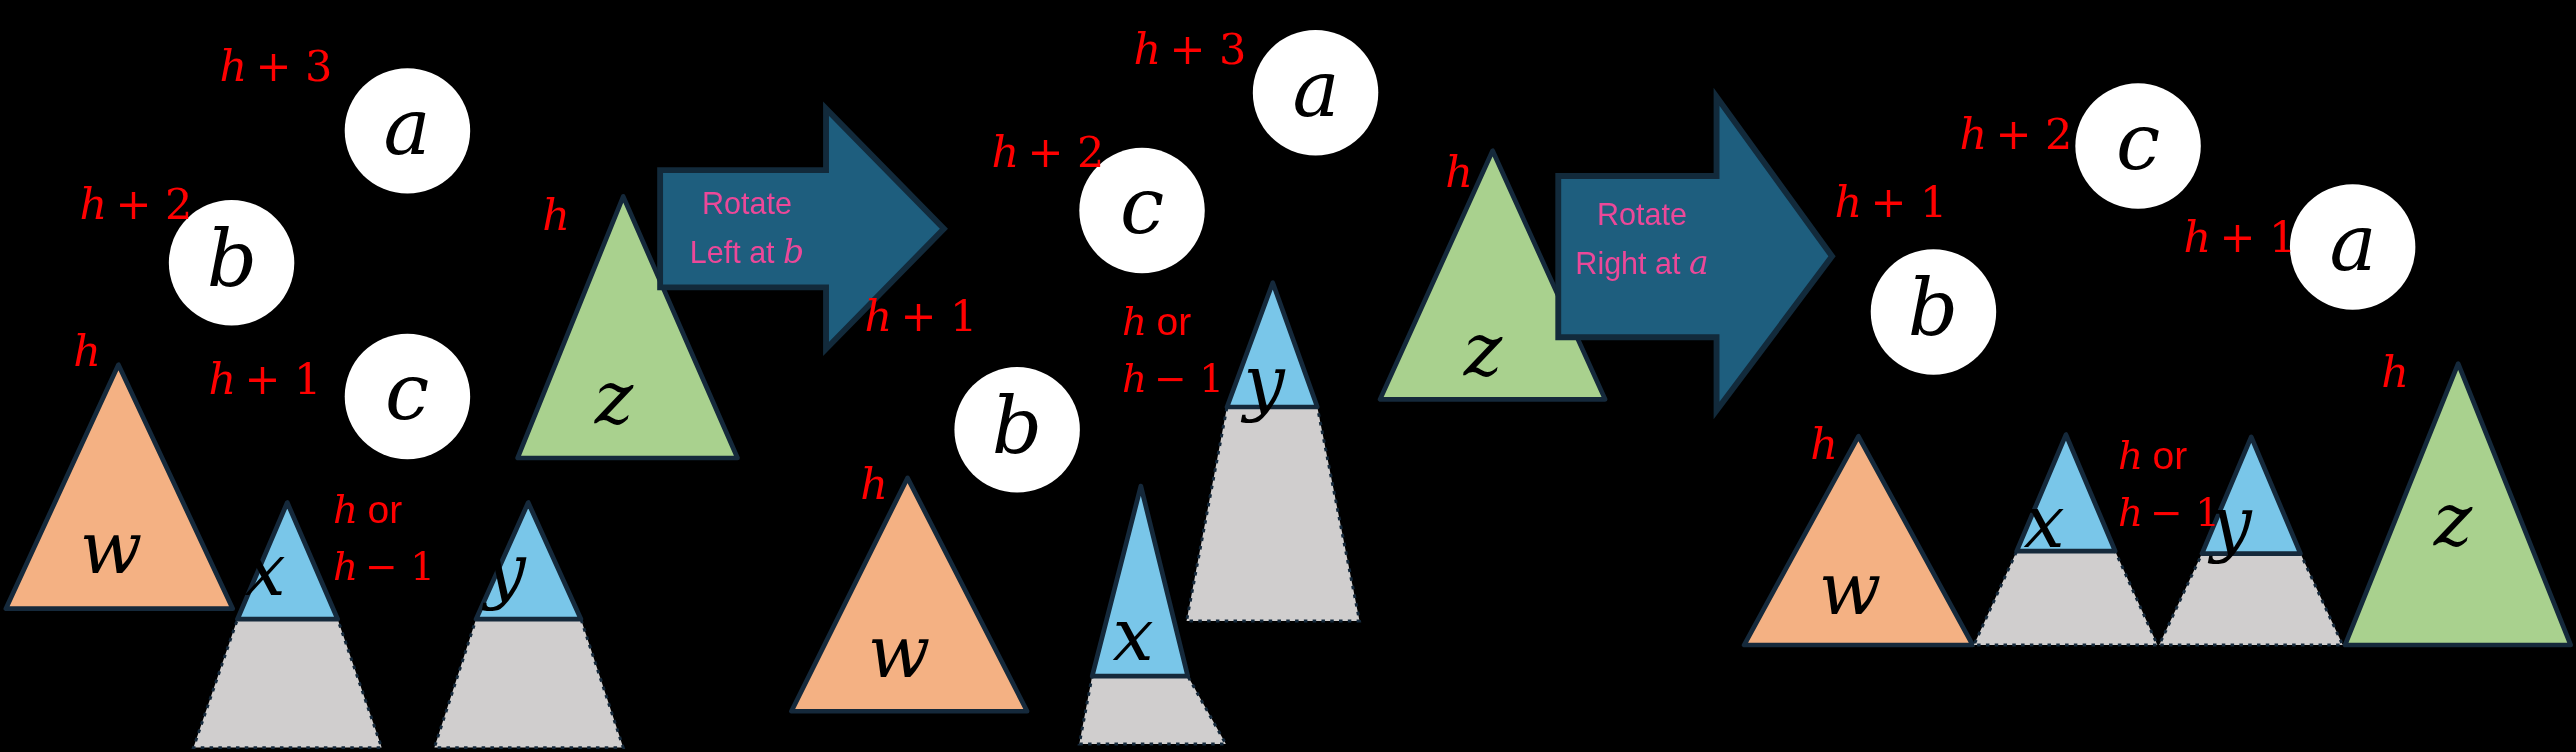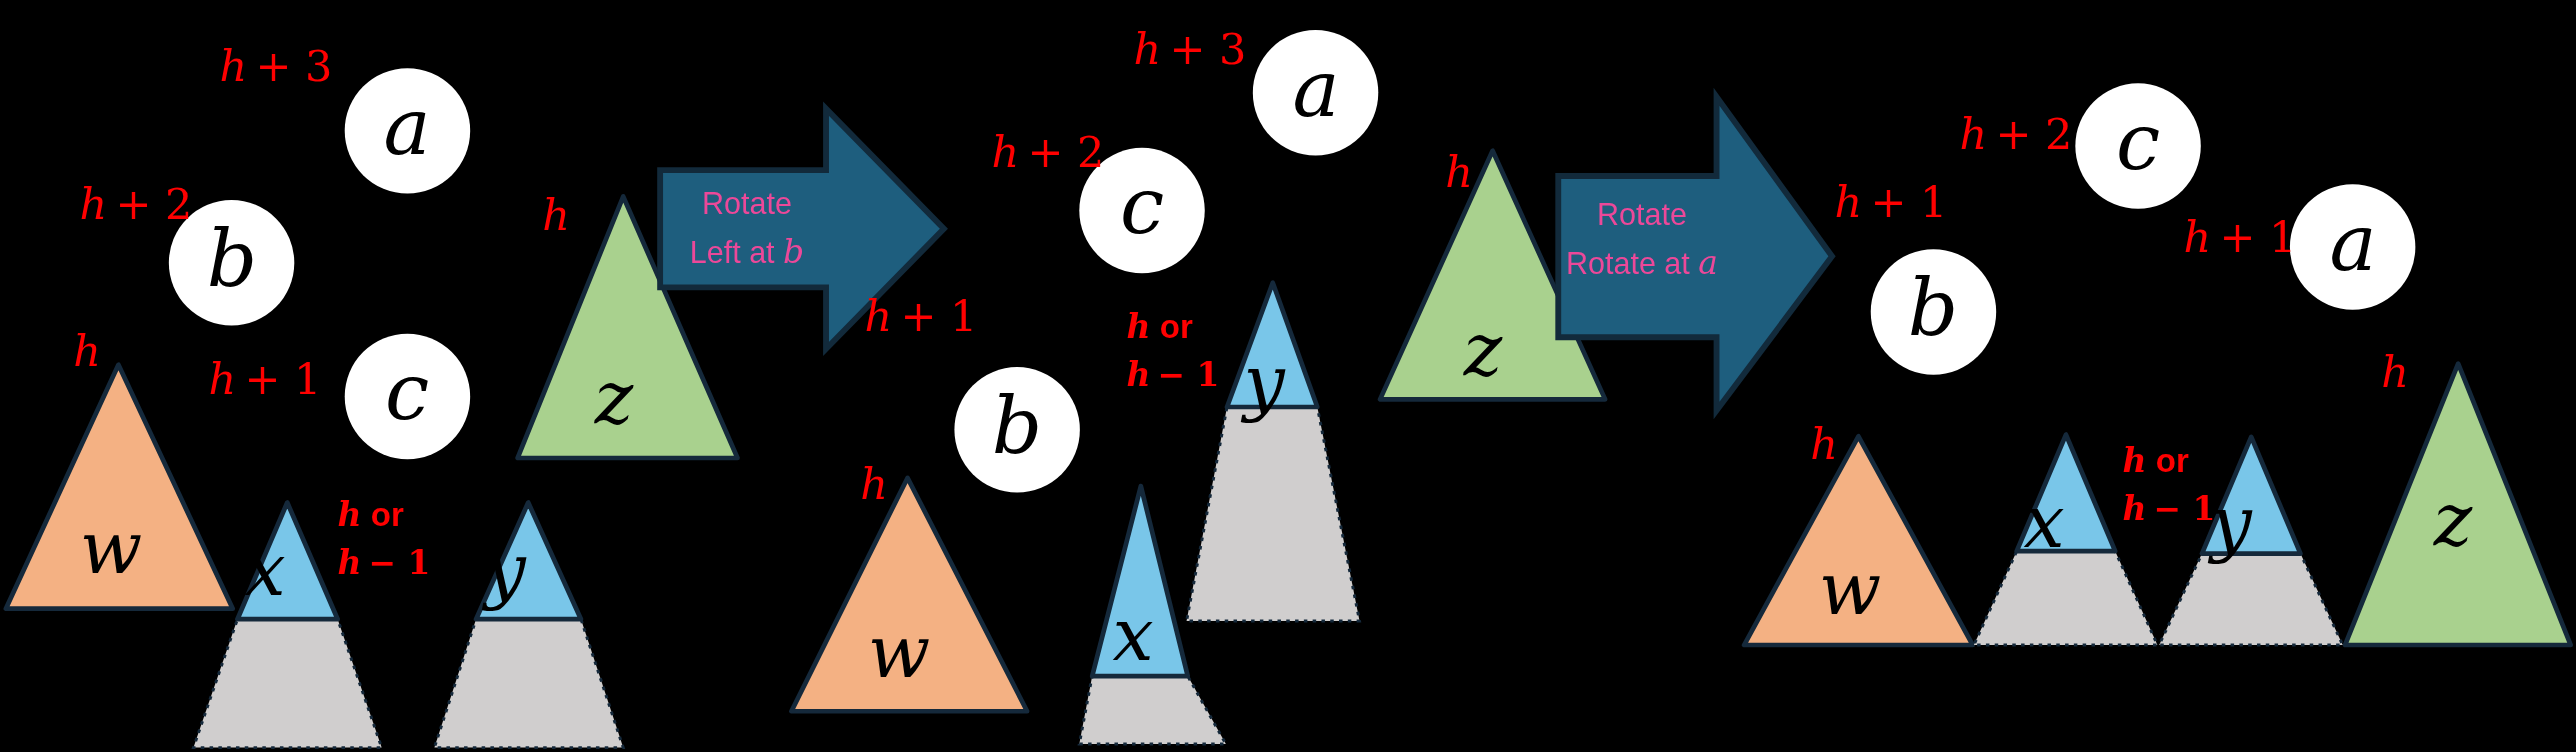--- a/index.html
+++ b/index.html
@@ -15,21 +15,21 @@
   .lbl{
     position:absolute;
     transform:translate(-50%,-50%);
     color:#FF0000;
     font-size:43px;
     white-space:nowrap;
     line-height:1;
   }
   .lbl .mi{font-style:italic;}
   .lbl .mop{margin-left:8.2px;}
-  .lbl.two{font-size:33px;text-align:left;font-weight:bold;}
+  .lbl.two{font-size:39px;text-align:left;}
   .lbl.two .line{line-height:1.45;}
   .lbl.two .sans{font-family:"Liberation Sans",sans-serif;margin-left:9.4px;font-style:normal;}
   .lbl.two .mop{margin-left:7px;}
 
   .node-letter{
     position:absolute;
     transform:translate(-50%,-54%);
     color:#000000;
     font-style:italic;
     font-size:79px;
@@ -141,21 +141,21 @@
   <div class="node-letter" style="left:1316px;top:93px">a</div>
   <div class="node-letter" style="left:1142px;top:210px">c</div>
   <div class="node-letter" style="left:1017px;top:430px">b</div>
   <div class="sub-letter" style="left:899px;top:654px">w</div>
   <div class="sub-letter" style="left:1133px;top:637px">x</div>
   <div class="sub-letter" style="left:1264px;top:384px">y</div>
   <div class="sub-letter" style="left:1483px;top:352px">z</div>
 
   <div class="arrow-text" style="left:1642px;top:240px">
     <div><span>Rotate</span></div>
-    <div><span>Rotate at </span><span class="mi">a</span></div>
+    <div><span>Right at </span><span class="mi">a</span></div>
   </div>
 
   <div class="lbl" style="left:2016px;top:134px"><span class="mi">h</span><span class="mop">+ 2</span></div>
   <div class="lbl" style="left:1891px;top:202px"><span class="mi">h</span><span class="mop">+ 1</span></div>
   <div class="lbl" style="left:2240px;top:237px"><span class="mi">h</span><span class="mop">+ 1</span></div>
   <div class="lbl" style="left:1824px;top:444px"><span class="mi">h</span></div>
   <div class="lbl" style="left:2395px;top:372px"><span class="mi">h</span></div>
   <div class="lbl two" style="left:2169px;top:485px">
     <div class="line"><span class="mi">h</span><span class="sans">or</span></div>
     <div class="line"><span class="mi">h</span><span class="mop">− 1</span></div>

